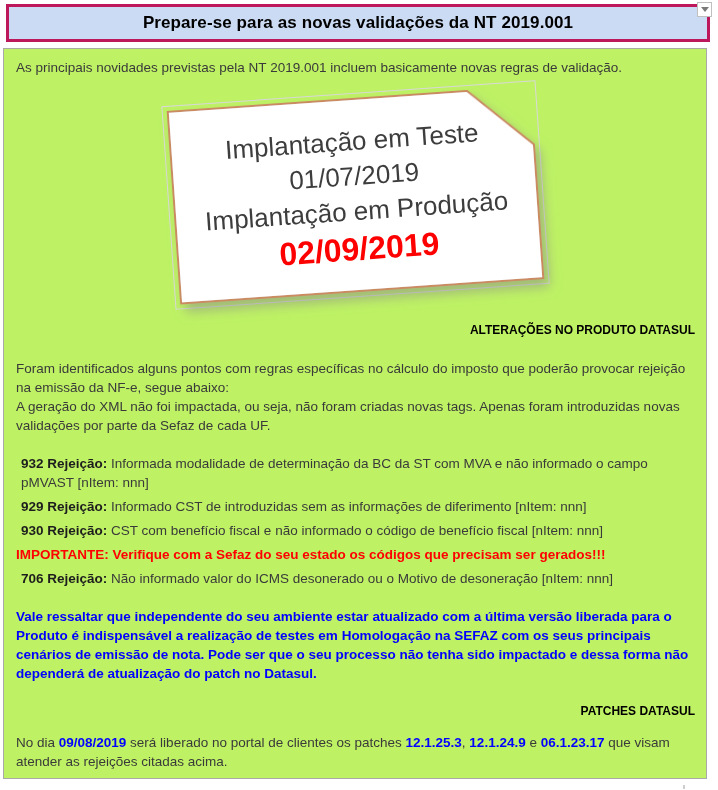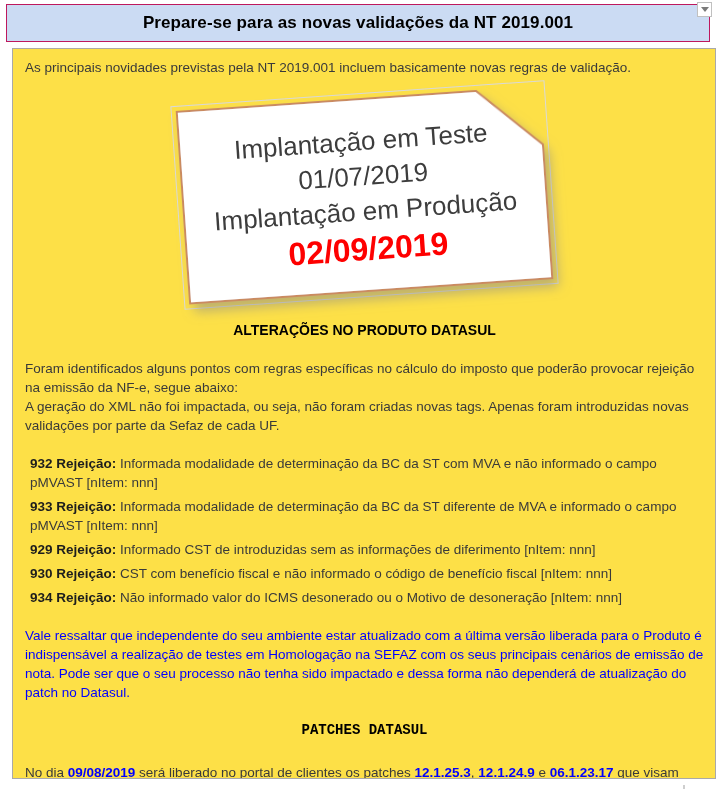--- a/index.html
+++ b/index.html
@@ -19,21 +19,21 @@
   }
   
   .titlebar {
     position: absolute;
     left: 6px;
     top: 4px;
     width: 704px;
     height: 38px;
     box-sizing: border-box;
     background: #cbdbf3;
-    border: 1px solid #be185d;
+    border: 3px solid #be185d;
     display: flex;
     align-items: center;
     justify-content: center;
   }
   .titlebar .title {
     font-size: 17px;
     font-weight: bold;
     color: #000000;
     letter-spacing: 0.1px;
   }
@@ -54,55 +54,55 @@
   .tri-down {
     width: 0;
     height: 0;
     border-left: 4px solid transparent;
     border-right: 4px solid transparent;
     border-top: 5px solid #7a7a7a;
   }
   
   .content {
     position: absolute;
-    left: 12px;
+    left: 3px;
     top: 48px;
     width: 704px;
     height: 731px;
     box-sizing: border-box;
-    background: #fde047;
+    background: #bef264;
     border: 1px solid #a9a9a9;
     padding: 9px 11px 10px 12px;
     font-size: 13.5px;
     line-height: 19px;
     color: #3a3a3a;
     overflow: hidden;
   }
   .para { margin: 0; }
   .center-head {
-    text-align: center;
+    text-align: right;
     font-weight: bold;
     color: #000000;
-    font-size: 14px;
+    font-size: 12px;
     margin: 0 0 19px 0;
   }
   .rej-block { margin-top: 19px; }
   .rej { margin: 5px; }
   .rej b { color: #1d1d1d; }
   .warning {
     margin: 0;
     color: #ff0000;
     font-weight: bold;
   }
   .highlight {
     margin: 19px 0 0 0;
     color: #0000ff;
-    font-weight: normal;
-  }
-  .patches-head { margin: 19px 0 23px 0; font-family: Liberation Mono, monospace; }
+    font-weight: bold;
+  }
+  .patches-head { margin: 19px 0 12px 0; }
   .final { margin: 0; }
   .blue-strong { color: #0000ff; font-weight: bold; }
   
   .note-wrap {
     position: relative;
     width: 375px;
     height: 204px;
     margin: 16px auto 24px auto;
     transform: rotate(-4deg);
   }
@@ -180,24 +180,24 @@
       </div>
     </div>
 
     <h3 class="center-head">ALTERAÇÕES NO PRODUTO DATASUL</h3>
 
     <p class="para">Foram identificados alguns pontos com regras específicas no cálculo do imposto que poderão provocar rejeição na emissão da NF-e, segue abaixo:</p>
     <p class="para">A geração do XML não foi impactada, ou seja, não foram criadas novas tags. Apenas foram introduzidas novas validações por parte da Sefaz de cada UF.</p>
 
     <div class="rej-block">
       <p class="rej"><b>932 Rejeição:</b><span> Informada modalidade de determinação da BC da ST com MVA e não informado o campo pMVAST [nItem: nnn]</span></p>
-      <p class="rej"><b>933 Rejeição:</b><span> Informada modalidade de determinação da BC da ST diferente de MVA e informado o campo pMVAST [nItem: nnn]</span></p>
       <p class="rej"><b>929 Rejeição:</b><span> Informado CST de introduzidas sem as informações de diferimento [nItem: nnn]</span></p>
       <p class="rej"><b>930 Rejeição:</b><span> CST com benefício fiscal e não informado o código de benefício fiscal [nItem: nnn]</span></p>
-      <p class="rej"><b>934 Rejeição:</b><span> Não informado valor do ICMS desonerado ou o Motivo de desoneração [nItem: nnn]</span></p>
+      <p class="warning">IMPORTANTE: Verifique com a Sefaz do seu estado os códigos que precisam ser gerados!!!</p>
+      <p class="rej"><b>706 Rejeição:</b><span> Não informado valor do ICMS desonerado ou o Motivo de desoneração [nItem: nnn]</span></p>
     </div>
 
     <p class="highlight">Vale ressaltar que independente do seu ambiente estar atualizado com a última versão liberada para o Produto é indispensável a realização de testes em Homologação na SEFAZ com os seus principais cenários de emissão de nota. Pode ser que o seu processo não tenha sido impactado e dessa forma não dependerá de atualização do patch no Datasul.</p>
 
     <h3 class="center-head patches-head">PATCHES DATASUL</h3>
 
     <p class="final"><span>No dia </span><span class="blue-strong">09/08/2019</span><span> será liberado no portal de clientes os patches </span><span class="blue-strong">12.1.25.3</span><span>, </span><span class="blue-strong">12.1.24.9</span><span> e </span><span class="blue-strong">06.1.23.17</span><span> que visam atender as rejeições citadas acima.</span></p>
 
   </div>
 

